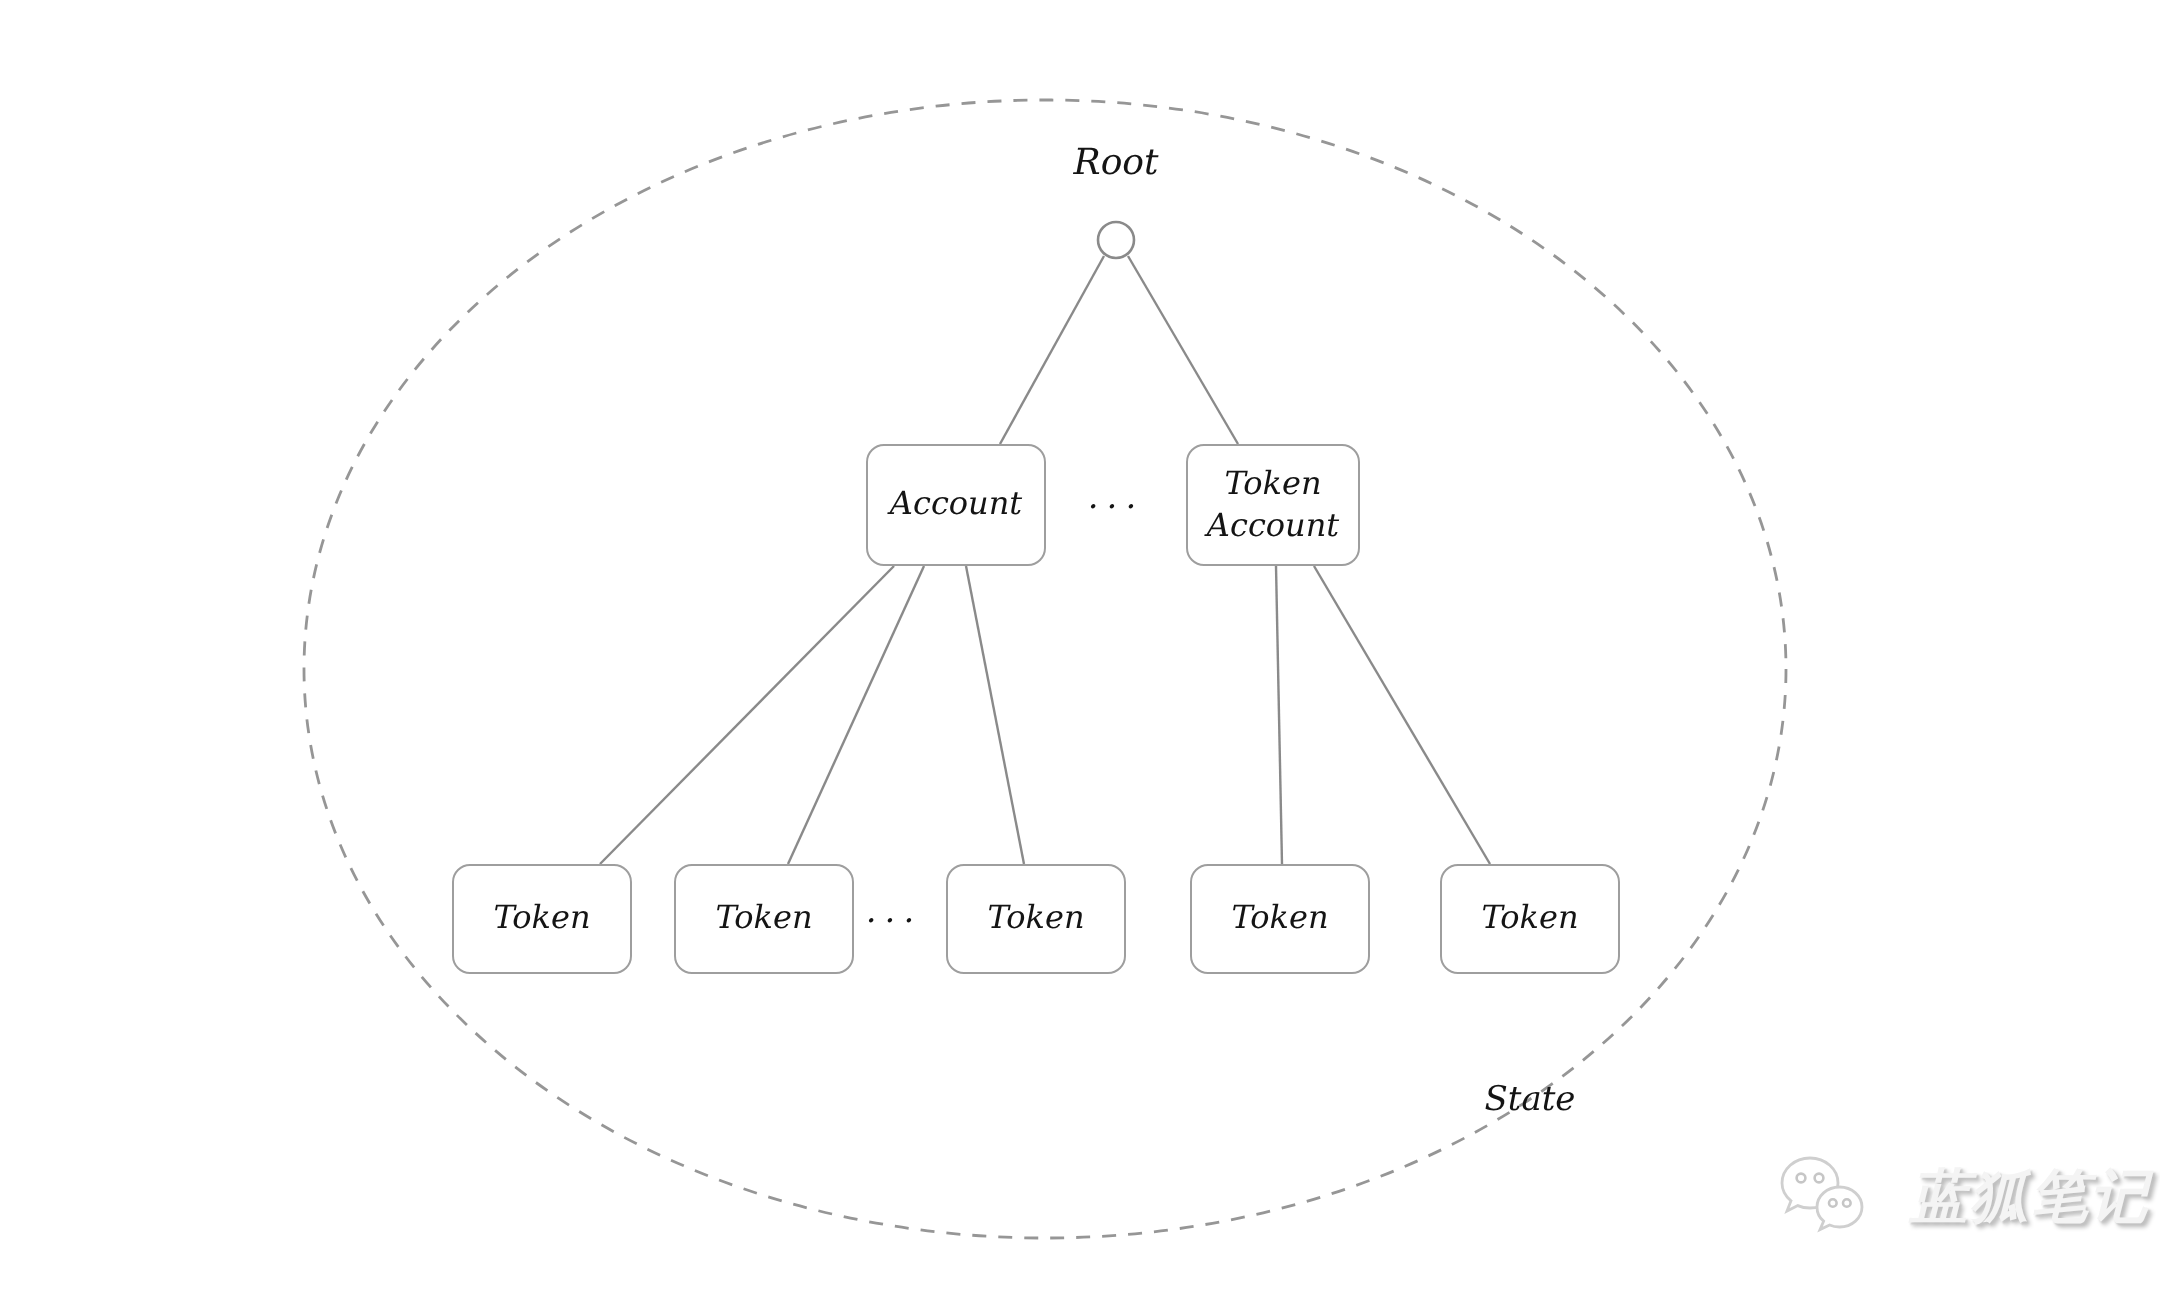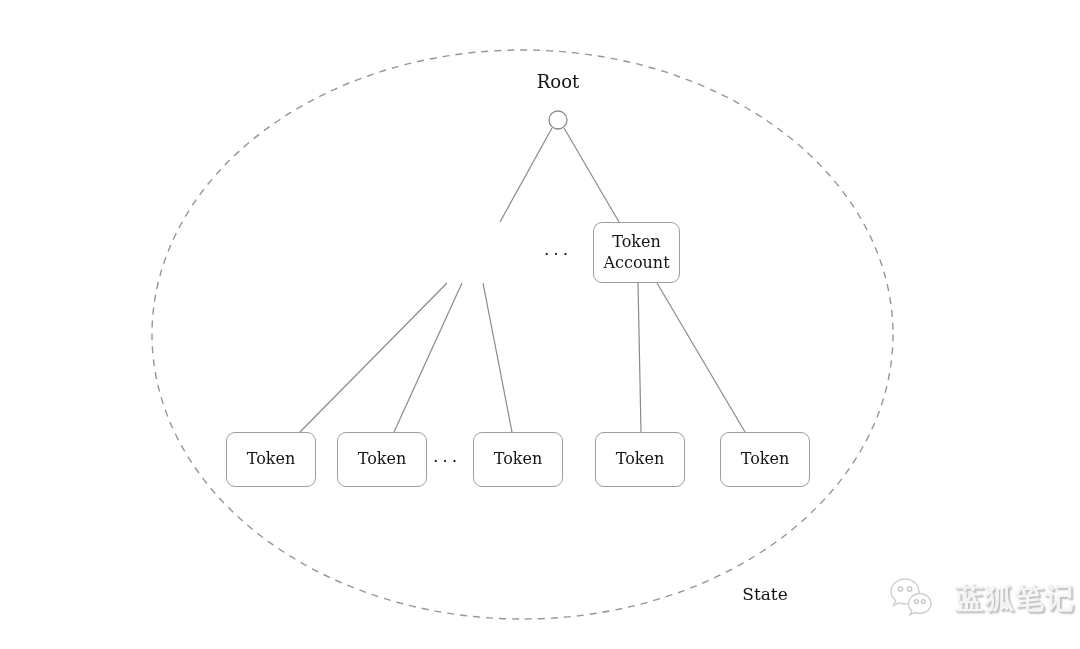--- a/index.html
+++ b/index.html
@@ -10,20 +10,21 @@
     --bg:#ffffff;
   }
   *{margin:0;padding:0;box-sizing:border-box;}
   body{background:#fff;}
   .stage{
     position:relative;
     width:1080px;height:649px;
     background:var(--bg);
     overflow:hidden;
     font-family:"DejaVu Serif","Liberation Serif",serif;
+    font-style:italic;
   }
   svg.layer{position:absolute;left:0;top:0;width:1080px;height:649px;}
   .box{
     position:absolute;
     background:#fff;
     border:1.2px solid var(--box-border);
     border-radius:9px;
     display:flex;align-items:center;justify-content:center;
     font-size:16px;color:var(--text);
     text-align:center;line-height:1.3;
@@ -67,22 +68,25 @@
     <line x1="447" y1="283" x2="300" y2="432" stroke="var(--line)" stroke-width="1.2"></line>
     <line x1="462" y1="283" x2="394" y2="432" stroke="var(--line)" stroke-width="1.2"></line>
     <line x1="483" y1="283" x2="512" y2="432" stroke="var(--line)" stroke-width="1.2"></line>
     <line x1="638" y1="283" x2="641" y2="432" stroke="var(--line)" stroke-width="1.2"></line>
     <line x1="657" y1="283" x2="745" y2="432" stroke="var(--line)" stroke-width="1.2"></line>
     <circle cx="558" cy="120" r="9" fill="#ffffff" stroke="var(--line)" stroke-width="1.3"></circle>
   </svg>
 
   <div class="lbl root-lbl" style="left:508px;top:71px;width:100px;">Root</div>
 
-  <div class="lbl state-lbl" style="left:715px;top:584px;width:100px;">State</div>
+  <div class="lbl state-lbl" style="left:715px;top:540px;width:100px;">State</div>
 
+  <div class="box" style="left:433px;top:222px;width:90px;height:61px;">
+    <span>Account</span>
+  </div>
 
   <div class="lbl dots" style="left:528px;top:239px;width:60px;">...</div>
 
   <div class="box" style="left:593px;top:222px;width:87px;height:61px;">
     <span>Token Account</span>
   </div>
 
   <div class="box" style="left:226px;top:432px;width:90px;height:55px;">
     <span>Token</span>
   </div>

